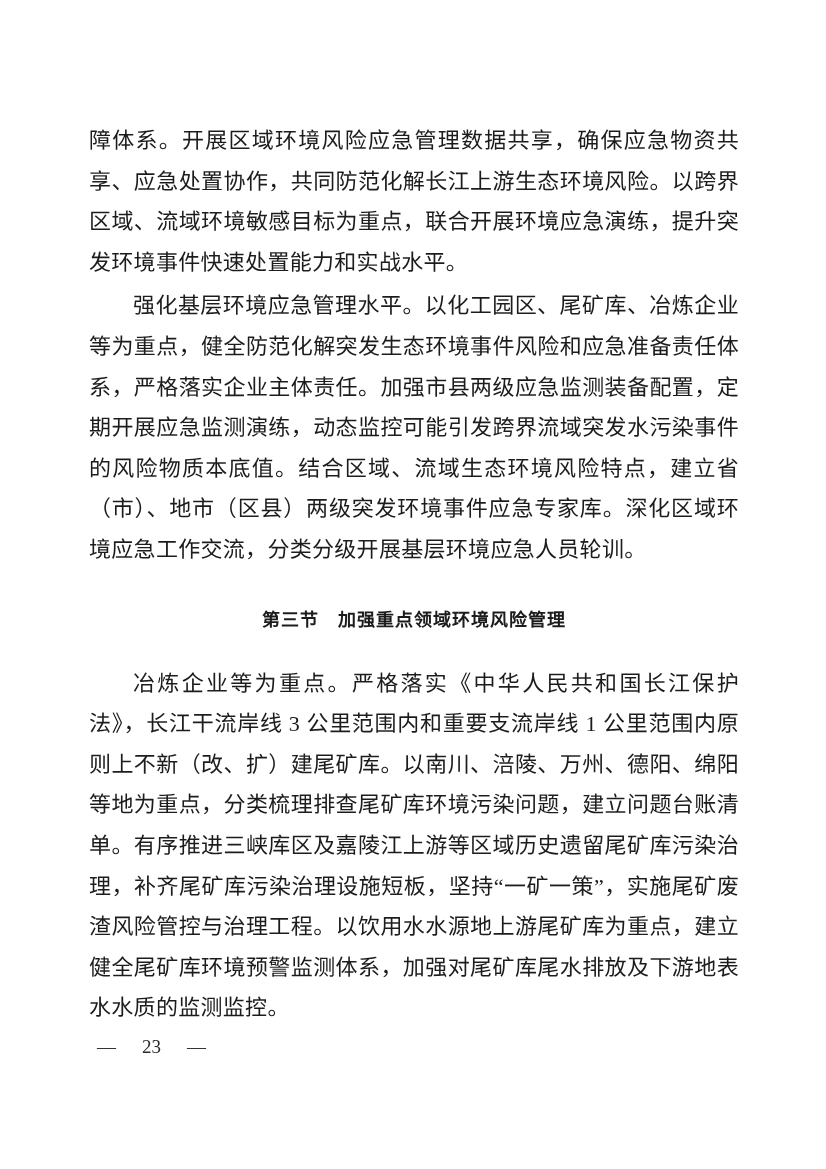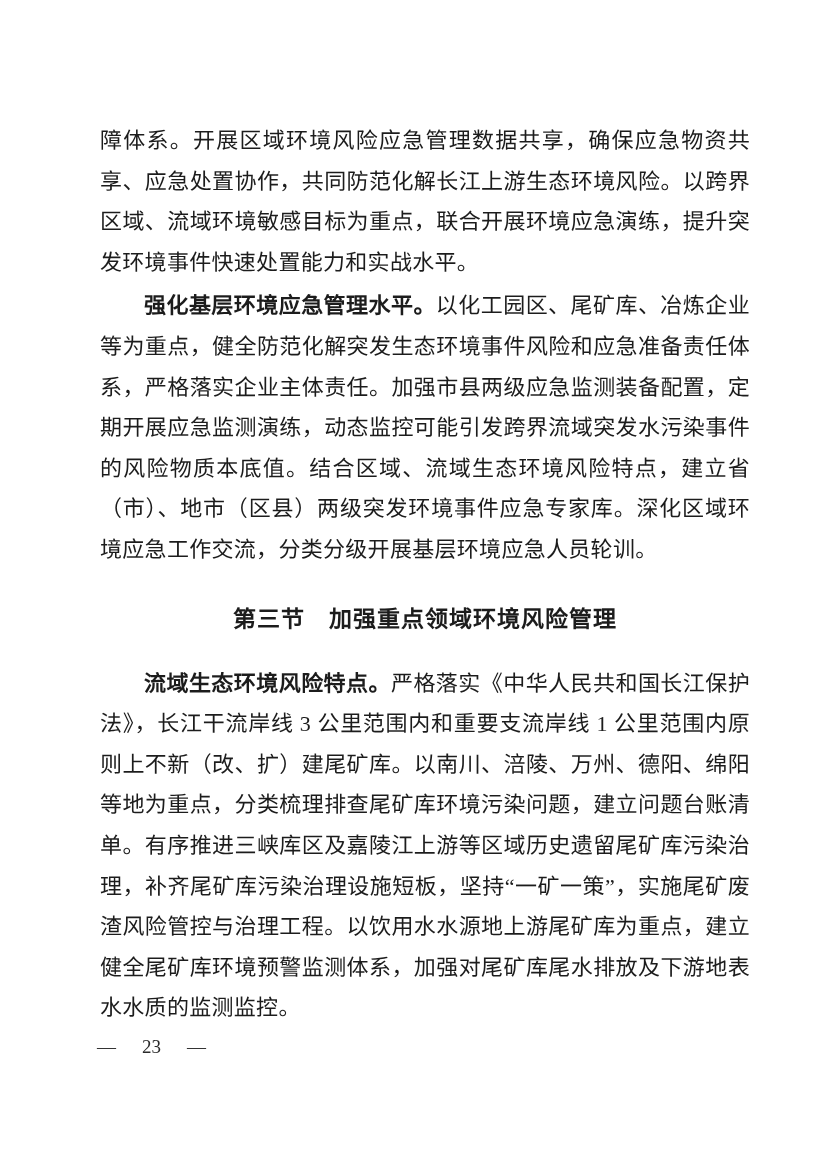--- a/index.html
+++ b/index.html
@@ -12,40 +12,40 @@
     width: 826px;
     height: 1169px;
     margin: 0 auto;
     background: #ffffff;
     overflow: hidden;
     font-family: "Liberation Serif", "DejaVu Serif", serif;
     color: #1c1c1c;
   }
   .content {
     position: absolute;
-    left: 100px;
+    left: 89px;
     top: 121px;
     width: 650px;
     font-size: 22px;
     line-height: 40.6px;
     text-align: justify;
     letter-spacing: 0.3px;
   }
   .para {
     margin: 0 0 3px 0;
     text-indent: 2em;
   }
   .para.continued {
     text-indent: 0;
   }
   .lead {
-    font-weight: 700;
+    font-weight: 400;
   }
   .section-heading {
-    font-size: 23px;
+    font-size: 18px;
     font-weight: 700;
     text-align: center;
     text-indent: 0;
     line-height: 40px;
     margin: 29px 0 24px 0;
     letter-spacing: 1px;
   }
   .footer {
     position: absolute;
     left: 97px;
@@ -68,21 +68,21 @@
       <span>障体系。开展区域环境风险应急管理数据共享，确保应急物资共享、应急处置协作，共同防范化解长江上游生态环境风险。以跨界区域、流域环境敏感目标为重点，联合开展环境应急演练，提升突发环境事件快速处置能力和实战水平。</span>
     </p>
 
     <p class="para">
       <span class="lead">强化基层环境应急管理水平。</span><span>以化工园区、尾矿库、冶炼企业等为重点，健全防范化解突发生态环境事件风险和应急准备责任体系，严格落实企业主体责任。加强市县两级应急监测装备配置，定期开展应急监测演练，动态监控可能引发跨界流域突发水污染事件的风险物质本底值。结合区域、流域生态环境风险特点，建立省（市）、地市（区县）两级突发环境事件应急专家库。深化区域环境应急工作交流，分类分级开展基层环境应急人员轮训。</span>
     </p>
 
     <h2 class="section-heading">第三节　加强重点领域环境风险管理</h2>
 
     <p class="para">
-      <span class="lead">流域生态环境风险特点。</span><span>严格落实《中华人民共和国长江保护法》，长江干流岸线 3 公里范围内和重要支流岸线 1 公里范围内原则上不新（改、扩）建尾矿库。以南川、涪陵、万州、德阳、绵阳等地为重点，分类梳理排查尾矿库环境污染问题，建立问题台账清单。有序推进三峡库区及嘉陵江上游等区域历史遗留尾矿库污染治理，补齐尾矿库污染治理设施短板，坚持“一矿一策”，实施尾矿废渣风险管控与治理工程。以饮用水水源地上游尾矿库为重点，建立健全尾矿库环境预警监测体系，加强对尾矿库尾水排放及下游地表水水质的监测监控。</span>
+      <span class="lead">冶炼企业等为重点。</span><span>严格落实《中华人民共和国长江保护法》，长江干流岸线 3 公里范围内和重要支流岸线 1 公里范围内原则上不新（改、扩）建尾矿库。以南川、涪陵、万州、德阳、绵阳等地为重点，分类梳理排查尾矿库环境污染问题，建立问题台账清单。有序推进三峡库区及嘉陵江上游等区域历史遗留尾矿库污染治理，补齐尾矿库污染治理设施短板，坚持“一矿一策”，实施尾矿废渣风险管控与治理工程。以饮用水水源地上游尾矿库为重点，建立健全尾矿库环境预警监测体系，加强对尾矿库尾水排放及下游地表水水质的监测监控。</span>
     </p>
 
   </main>
 
   <footer class="footer">
     <span>—</span>
     <span>23</span>
     <span>—</span>
   </footer>
 </div>

